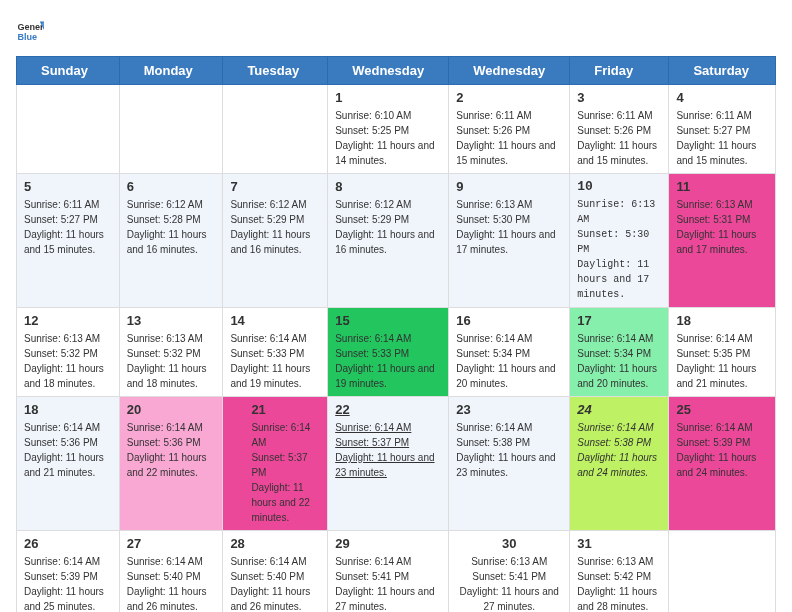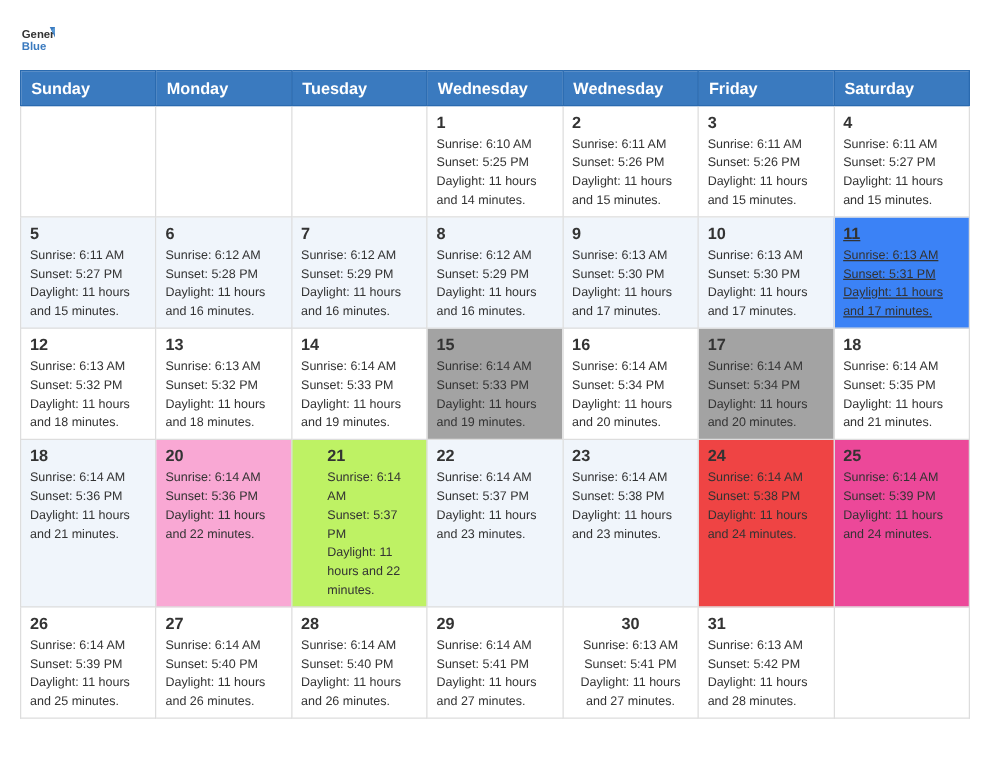--- a/index.html
+++ b/index.html
@@ -41,21 +41,21 @@
       width: 100%;
       border-collapse: collapse;
       border: 1px solid #ccc;
     }
     .calendar th {
       background-color: #3a7abf;
       color: #fff;
       font-size: 13px;
       font-weight: bold;
       text-align: left;
-      padding: 6px 8px;
+      padding: 6px 24px;
       border: 1px solid #2a6aaf;
     }
     .calendar td {
       vertical-align: top;
       padding: 5px 7px;
       border: 1px solid #ddd;
       width: 108px;
       min-height: 80px;
       font-size: 10.5px;
       color: #333;
@@ -184,29 +184,29 @@
         </div>
         </td>
         <td style="background: rgb(240, 245, 251);">
           <span class="day-number">9</span>
         <div class="day-info">
           <span>Sunrise: 6:13 AM</span><br>
           <span>Sunset: 5:30 PM</span><br>
           <span>Daylight: 11 hours and 17 minutes.</span>
         </div>
         </td>
-        <td style="background: rgb(240, 245, 251);">
+        <td style="background: rgb(240, 245, 251); font-family: Liberation Mono, monospace;">
           <span class="day-number">10</span>
         <div class="day-info">
           <span>Sunrise: 6:13 AM</span><br>
           <span>Sunset: 5:30 PM</span><br>
           <span>Daylight: 11 hours and 17 minutes.</span>
         </div>
         </td>
-        <td style="background: #3b82f6; text-decoration: underline;">
+        <td style="background: #ec4899;">
           <span class="day-number">11</span>
         <div class="day-info">
           <span>Sunrise: 6:13 AM</span><br>
           <span>Sunset: 5:31 PM</span><br>
           <span>Daylight: 11 hours and 17 minutes.</span>
         </div>
         </td>
       </tr>
       <tr>
         <td style="background: rgb(255, 255, 255);">
@@ -226,37 +226,37 @@
         </div>
         </td>
         <td style="background: rgb(255, 255, 255);">
           <span class="day-number">14</span>
         <div class="day-info">
           <span>Sunrise: 6:14 AM</span><br>
           <span>Sunset: 5:33 PM</span><br>
           <span>Daylight: 11 hours and 19 minutes.</span>
         </div>
         </td>
-        <td style="background: #a3a3a3;">
+        <td style="background: #22c55e;">
           <span class="day-number">15</span>
         <div class="day-info">
           <span>Sunrise: 6:14 AM</span><br>
           <span>Sunset: 5:33 PM</span><br>
           <span>Daylight: 11 hours and 19 minutes.</span>
         </div>
         </td>
         <td style="background: rgb(255, 255, 255); margin-top: 32px;">
           <span class="day-number">16</span>
         <div class="day-info">
           <span>Sunrise: 6:14 AM</span><br>
           <span>Sunset: 5:34 PM</span><br>
           <span>Daylight: 11 hours and 20 minutes.</span>
         </div>
         </td>
-        <td style="background: #a3a3a3;">
+        <td style="background: #86efac;">
           <span class="day-number">17</span>
         <div class="day-info">
           <span>Sunrise: 6:14 AM</span><br>
           <span>Sunset: 5:34 PM</span><br>
           <span>Daylight: 11 hours and 20 minutes.</span>
         </div>
         </td>
         <td style="background: rgb(255, 255, 255);">
           <span class="day-number">18</span>
         <div class="day-info">
@@ -276,45 +276,45 @@
         </div>
         </td>
         <td style="background: #f9a8d4;">
           <span class="day-number">20</span>
         <div class="day-info">
           <span>Sunrise: 6:14 AM</span><br>
           <span>Sunset: 5:36 PM</span><br>
           <span>Daylight: 11 hours and 22 minutes.</span>
         </div>
         </td>
-        <td style="background: #bef264; padding-left: 28px;">
+        <td style="background: #ec4899; padding-left: 28px;">
           <span class="day-number">21</span>
         <div class="day-info">
           <span>Sunrise: 6:14 AM</span><br>
           <span>Sunset: 5:37 PM</span><br>
           <span>Daylight: 11 hours and 22 minutes.</span>
         </div>
         </td>
-        <td style="background: rgb(240, 245, 251);">
+        <td style="background: rgb(240, 245, 251); text-decoration: underline;">
           <span class="day-number">22</span>
         <div class="day-info">
           <span>Sunrise: 6:14 AM</span><br>
           <span>Sunset: 5:37 PM</span><br>
           <span>Daylight: 11 hours and 23 minutes.</span>
         </div>
         </td>
         <td style="background: rgb(240, 245, 251);">
           <span class="day-number">23</span>
         <div class="day-info">
           <span>Sunrise: 6:14 AM</span><br>
           <span>Sunset: 5:38 PM</span><br>
           <span>Daylight: 11 hours and 23 minutes.</span>
         </div>
         </td>
-        <td style="background: #ef4444;">
+        <td style="background: #bef264; font-style: italic;">
           <span class="day-number">24</span>
         <div class="day-info">
           <span>Sunrise: 6:14 AM</span><br>
           <span>Sunset: 5:38 PM</span><br>
           <span>Daylight: 11 hours and 24 minutes.</span>
         </div>
         </td>
         <td style="background: #ec4899;">
           <span class="day-number">25</span>
         <div class="day-info">

